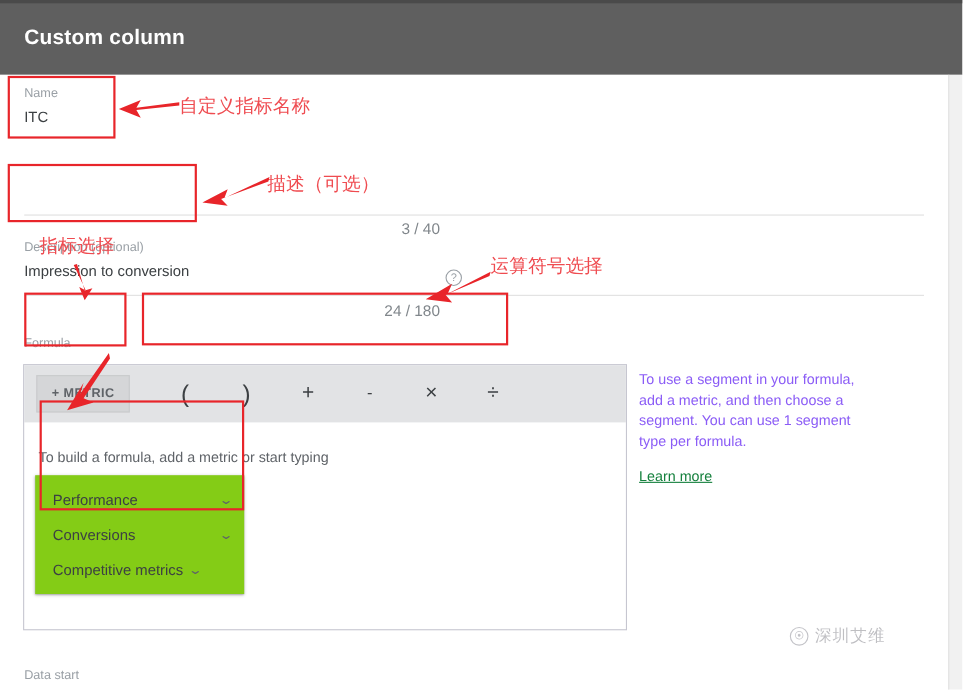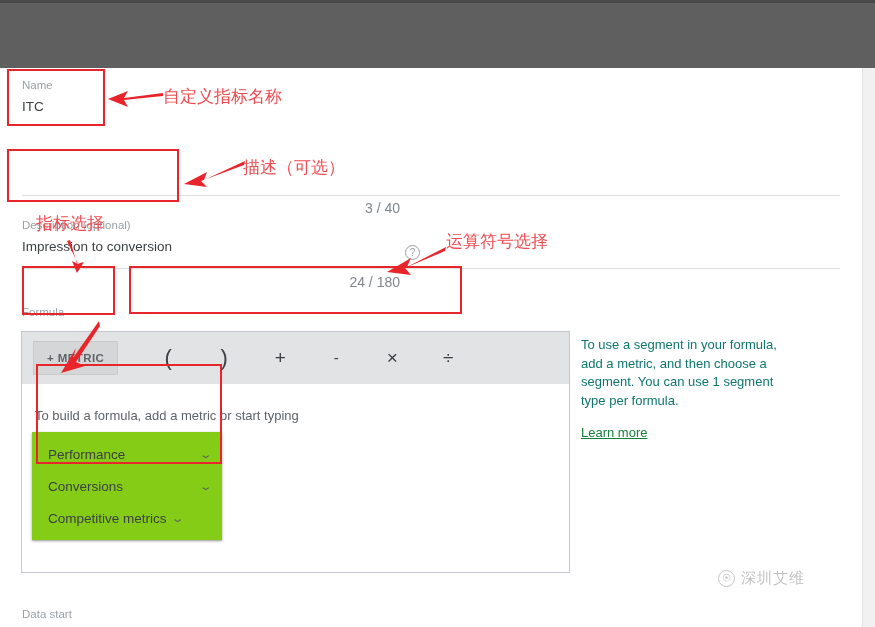--- a/index.html
+++ b/index.html
@@ -203,21 +203,21 @@
     transform: scaleX(1.5);
   }
   .metric-item.wide .caret { margin-left: 6px; }
 
   
   #side-help {
     position: absolute;
     left: 581px; top: 268px;
     width: 208px;
     font-size: 13px;
-    color: #0f766e;
+    color: #8b5cf6;
     line-height: 18.5px;
   }
   #learn-more {
     position: absolute;
     left: 581px; top: 357px;
     font-size: 13px;
     color: #15803d;
     text-decoration: underline;
     cursor: pointer;
     white-space: nowrap;
@@ -285,20 +285,21 @@
   }
   .anno-arrow { position: absolute; }
 </style>
 </head>
 <body>
 
 <div id="dialog">
 
   <div id="header">
     <div id="header-topline"></div>
+    <div id="dialog-title">Custom column</div>
   </div>
 
   <div id="body-area">
 
     <div class="field" id="name-field">
       <div class="field-label">Name</div>
       <div class="field-value">ITC</div>
     </div>
     <div class="field-underline" id="name-underline"></div>
     <div class="counter" id="name-counter">3 / 40</div>

